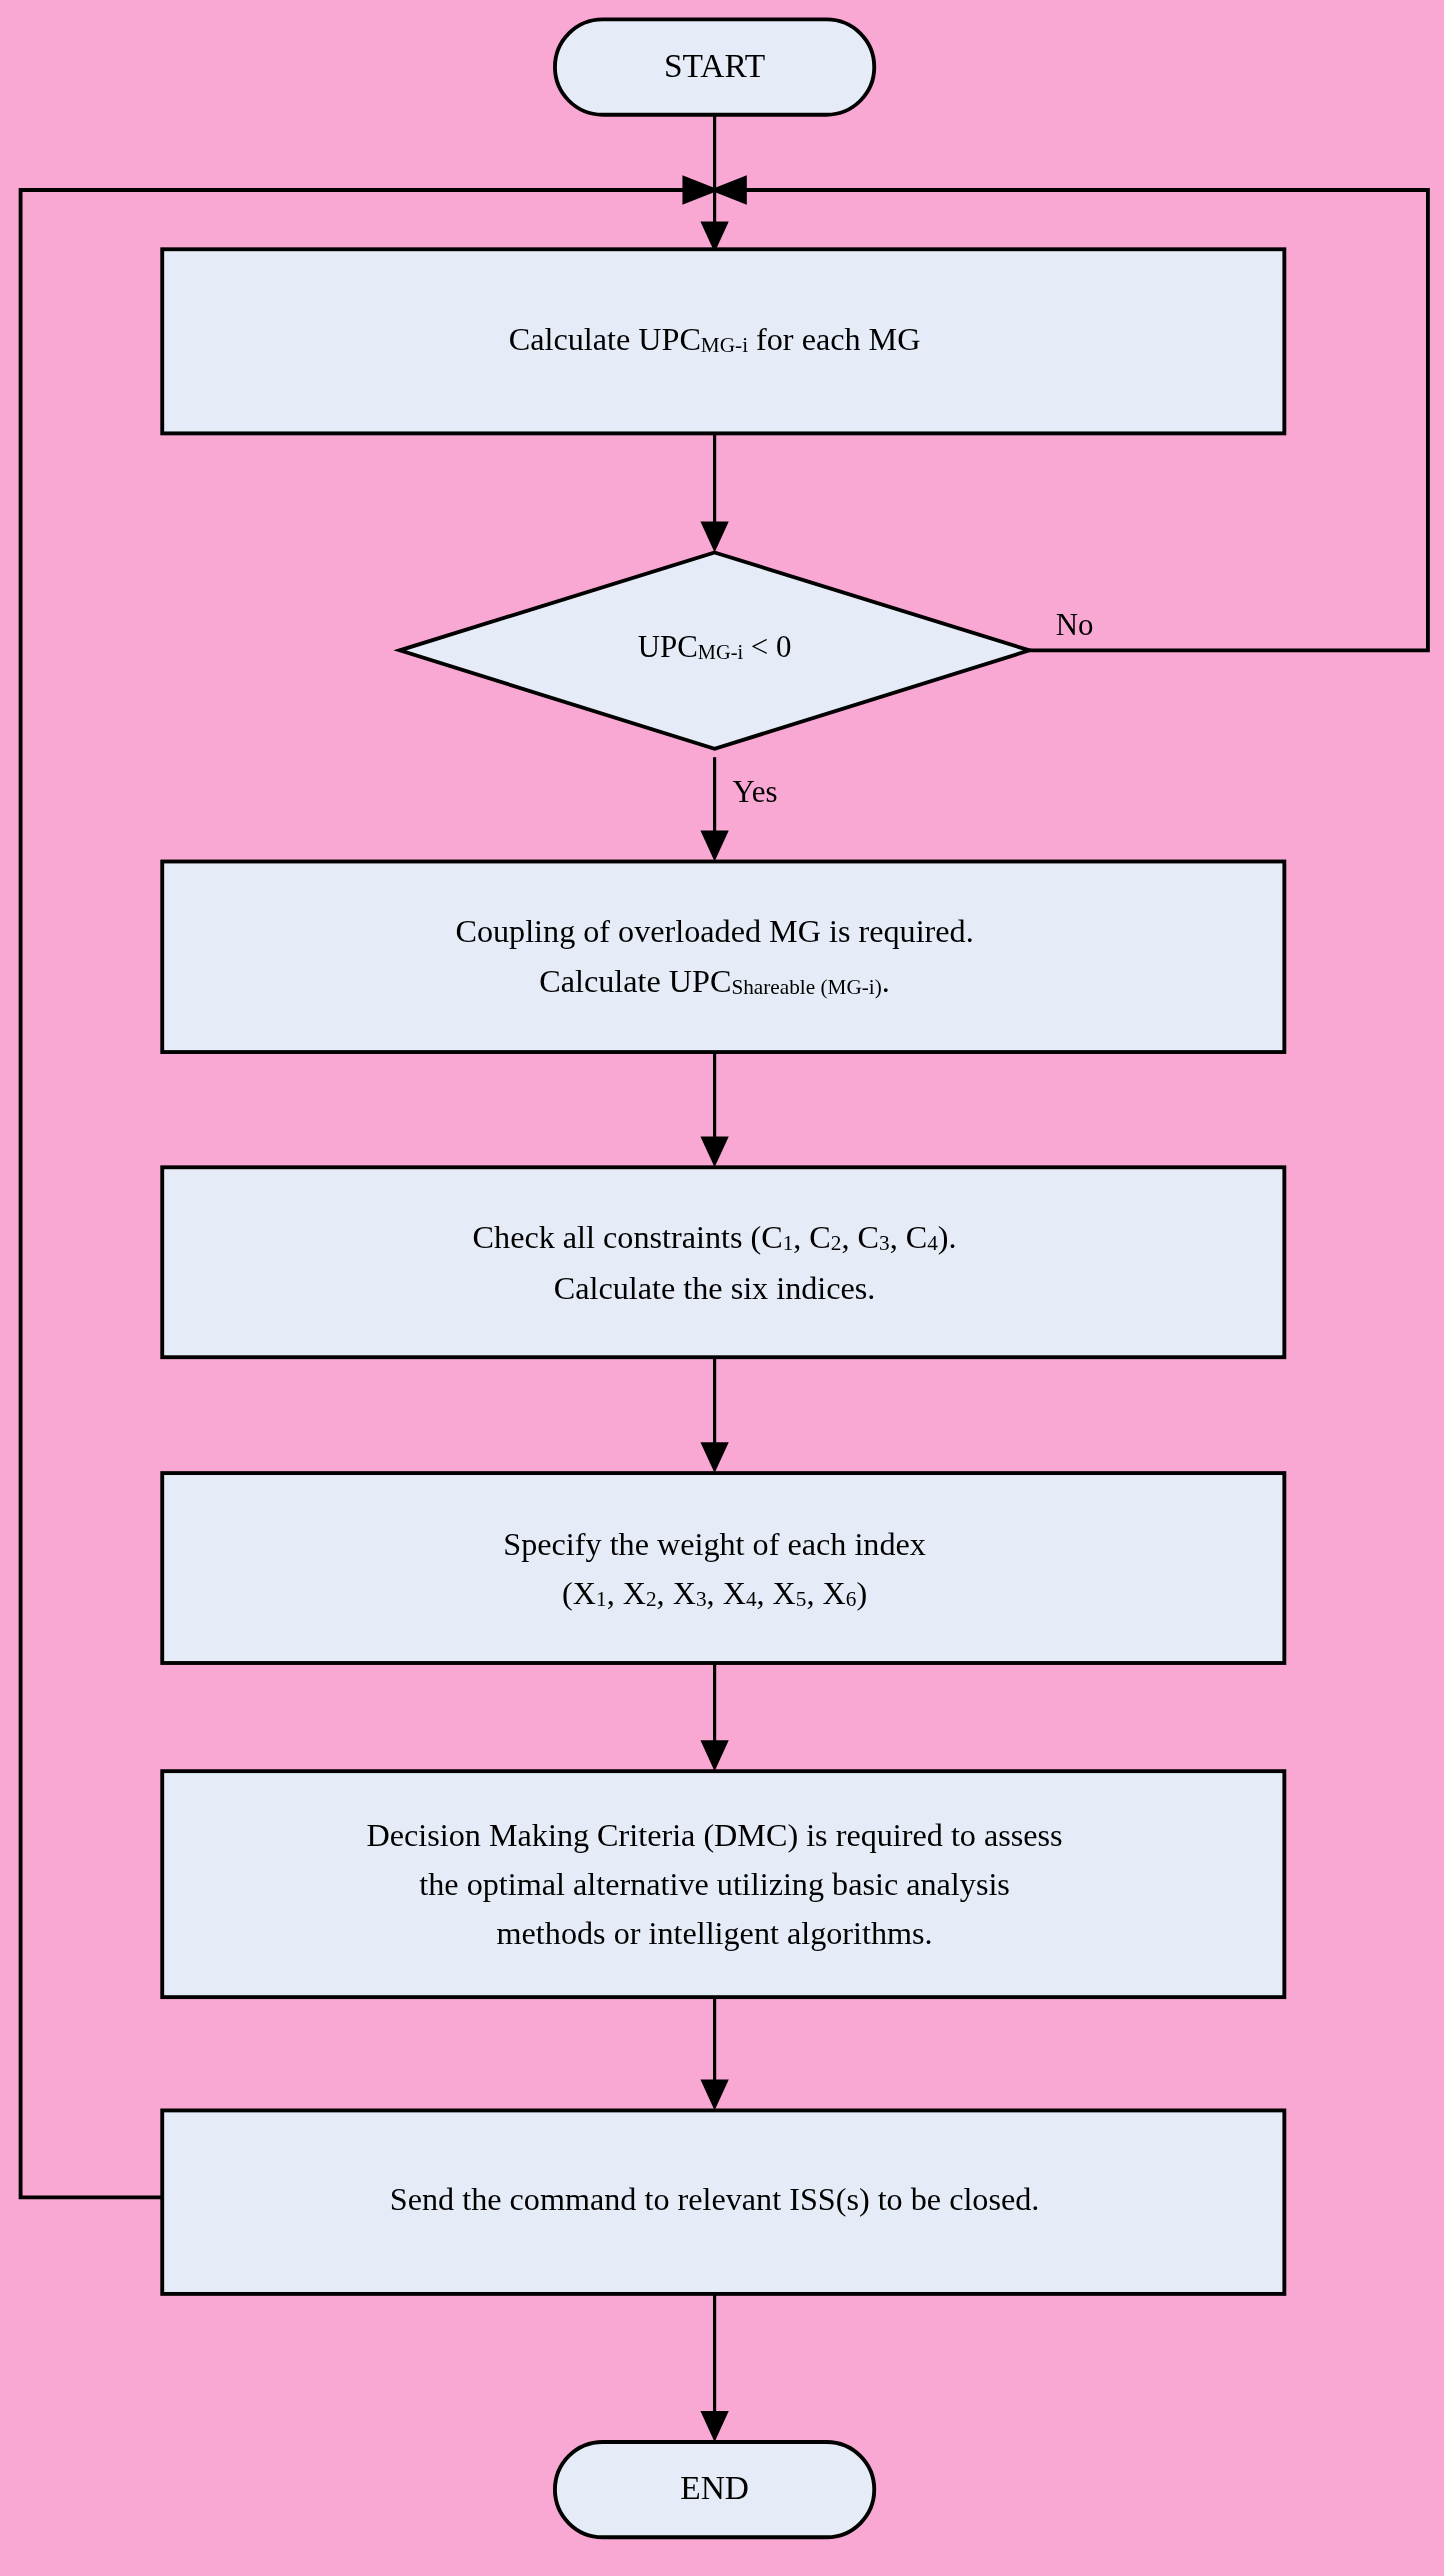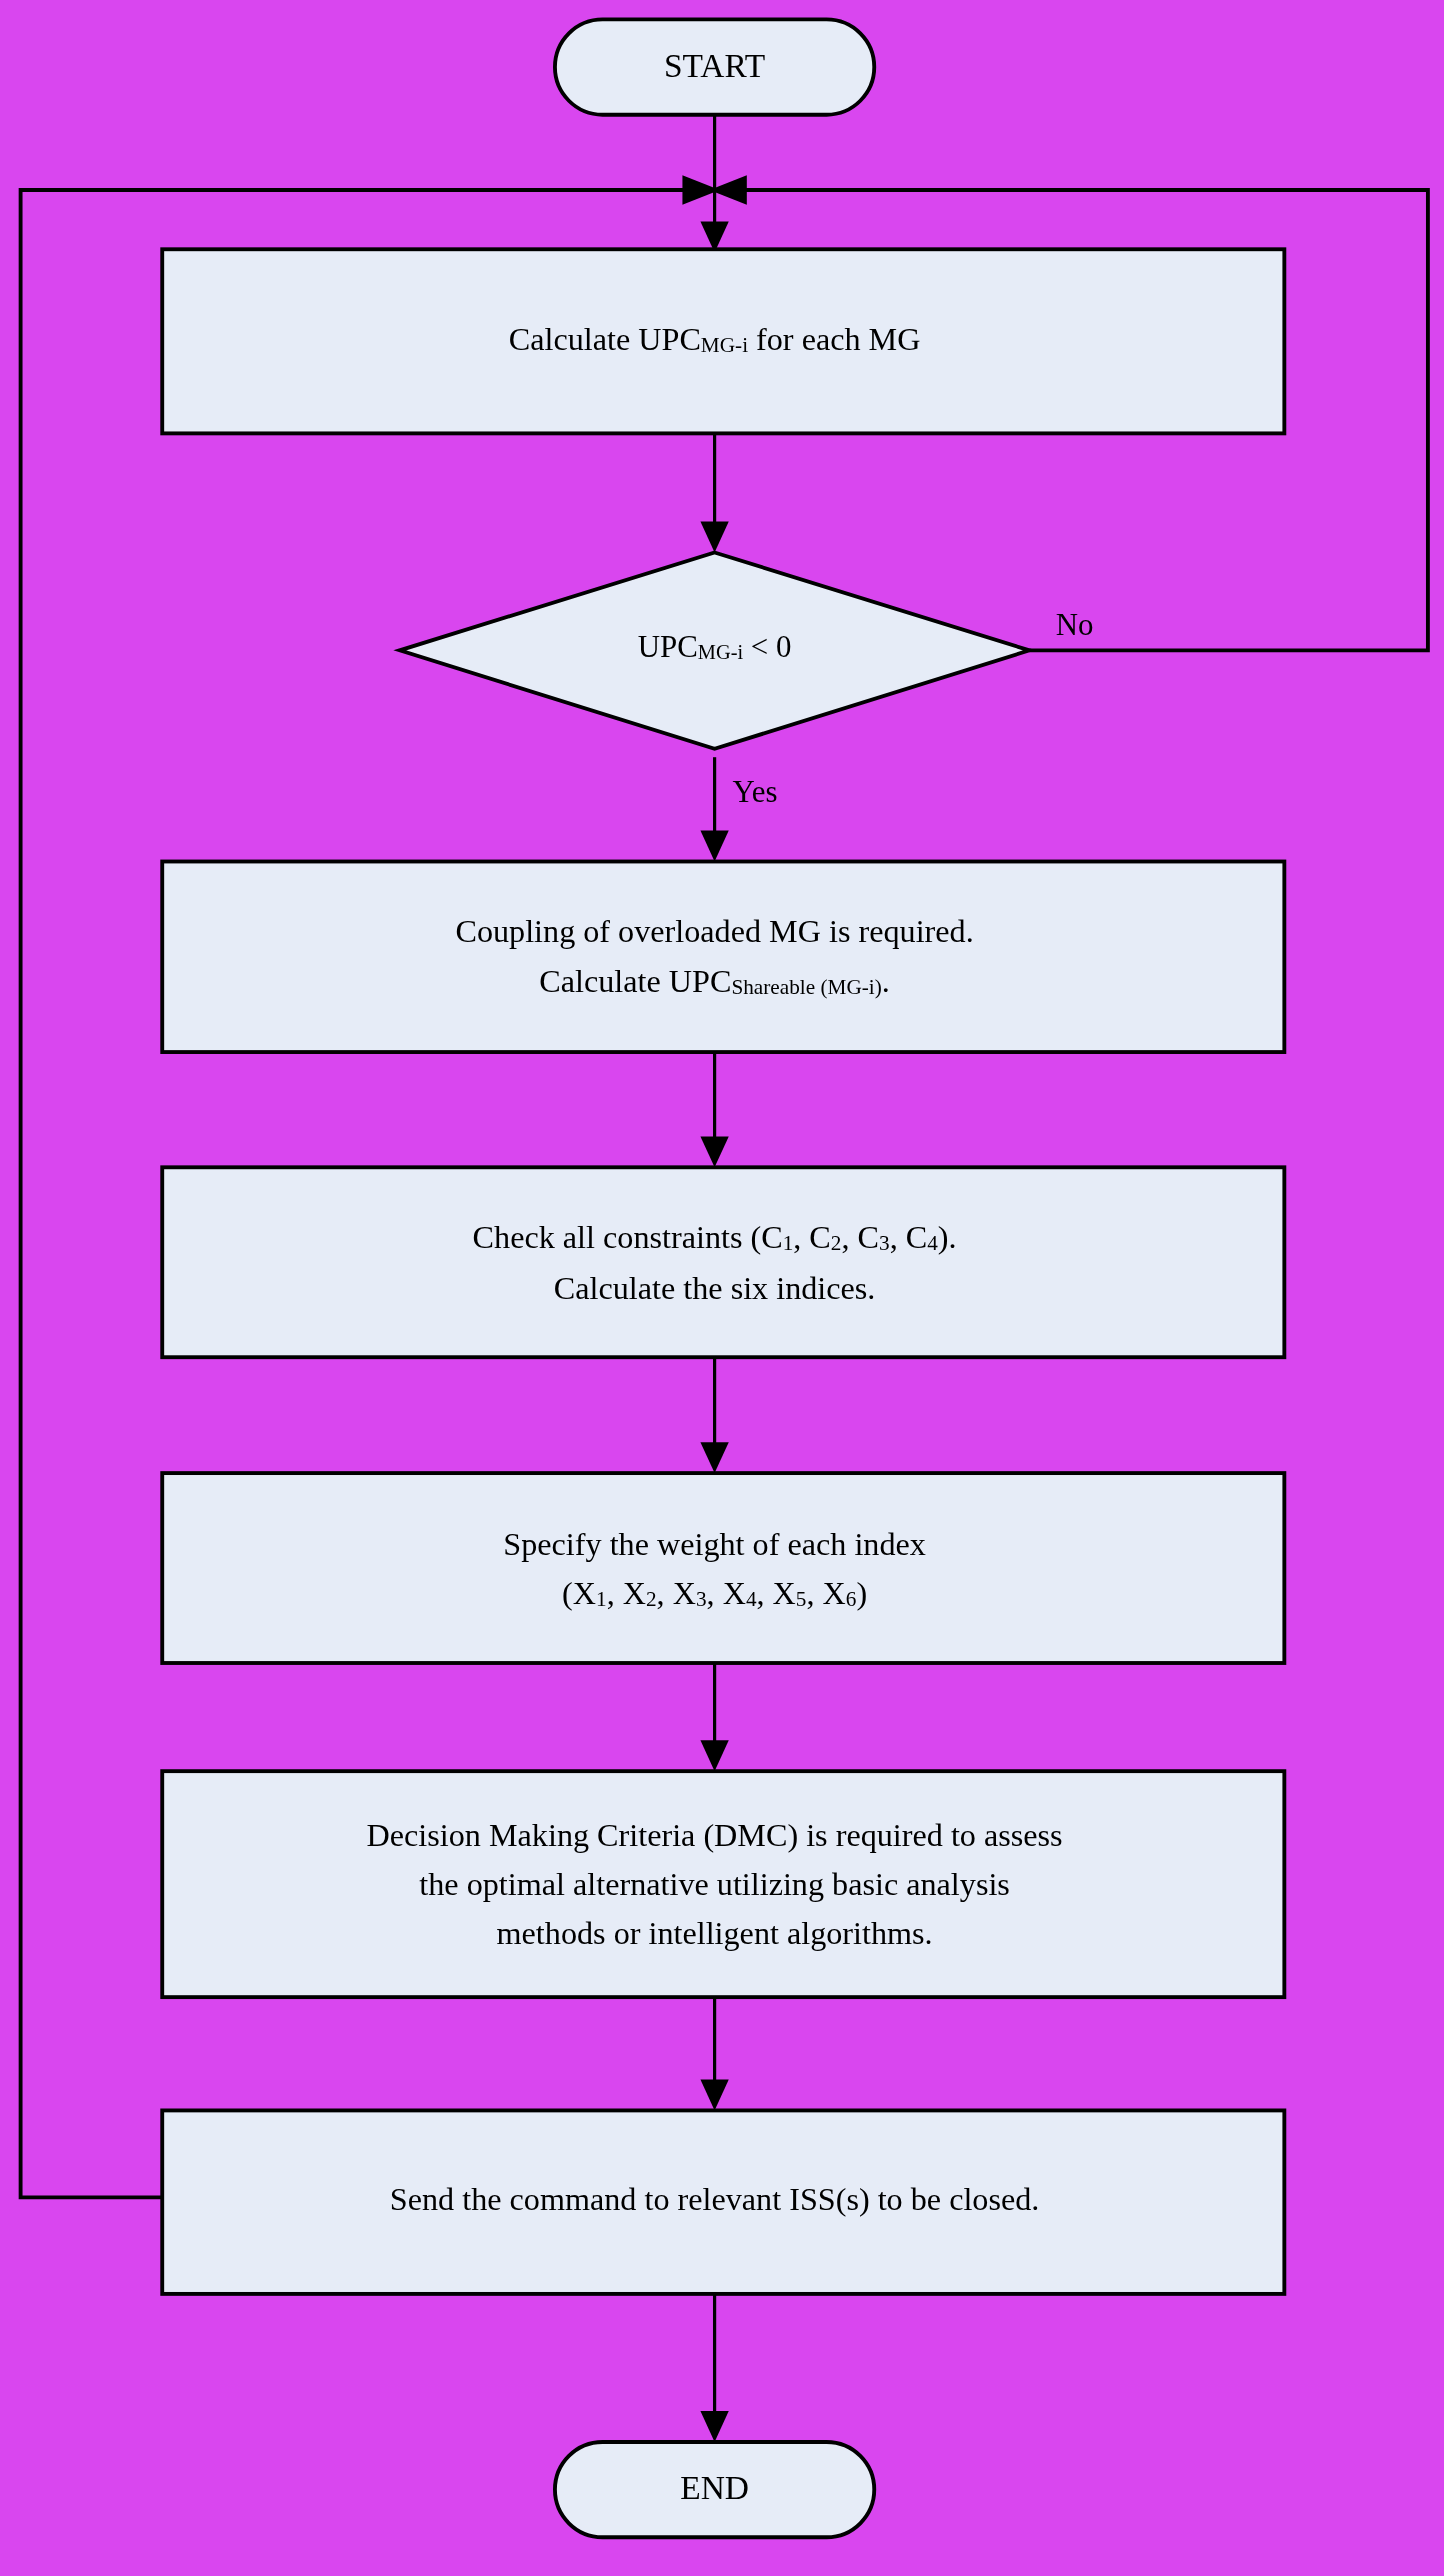--- a/index.html
+++ b/index.html
@@ -8,21 +8,21 @@
     padding: 0;
     background: #ffffff;
   }
   body {
     font-family: "Liberation Serif", "DejaVu Serif", serif;
   }
   #flowchart-root {
     position: relative;
     width: 1444px;
     height: 2576px;
-    background: #d946ef;
+    background: #f9a8d4;
     overflow: hidden;
     text-decoration: underline;
   }
   svg#flow-svg {
     position: absolute;
     top: 0;
     left: 0;
     width: 1444px;
     height: 2576px;
     display: block;

